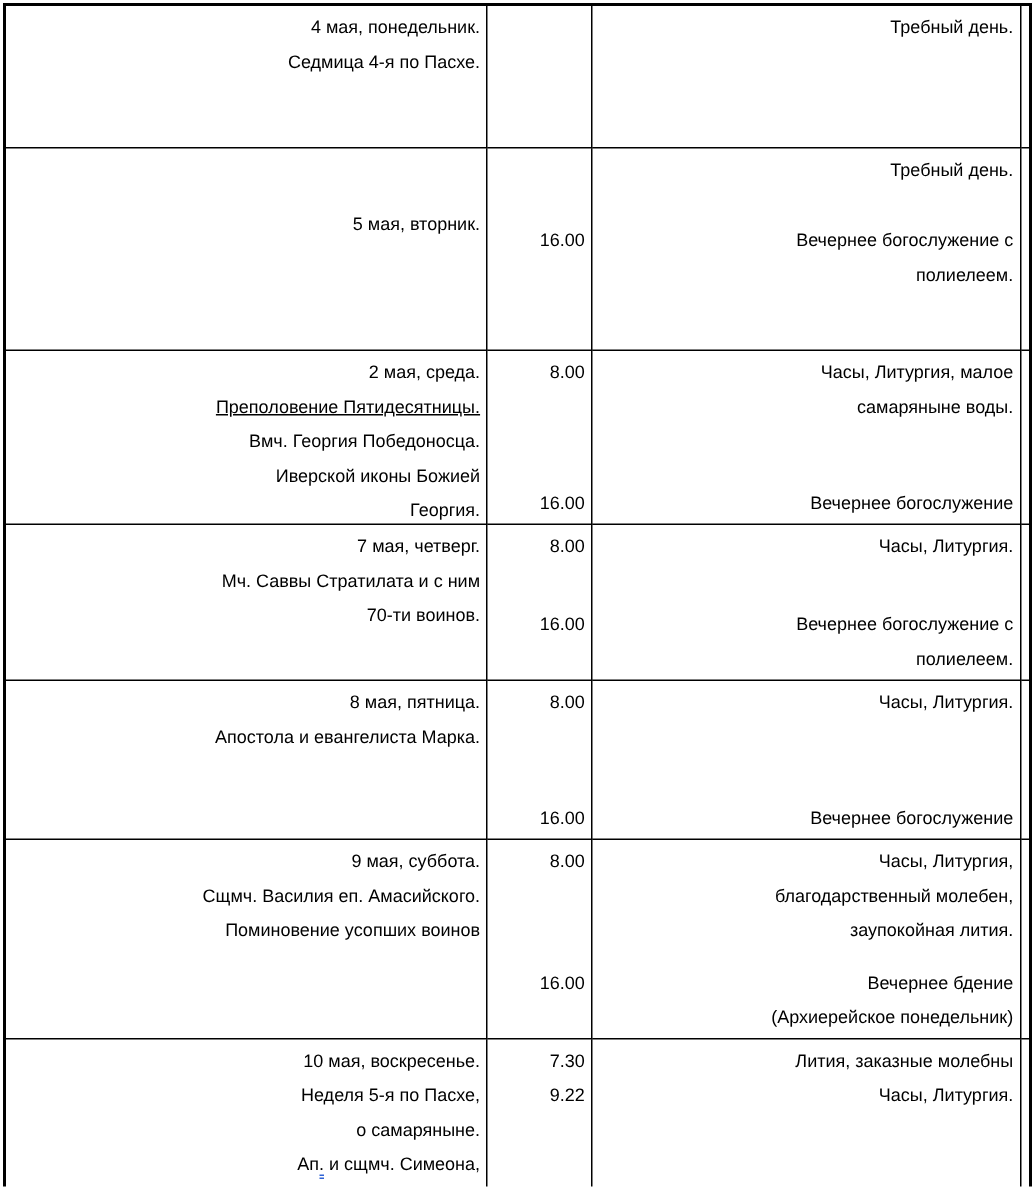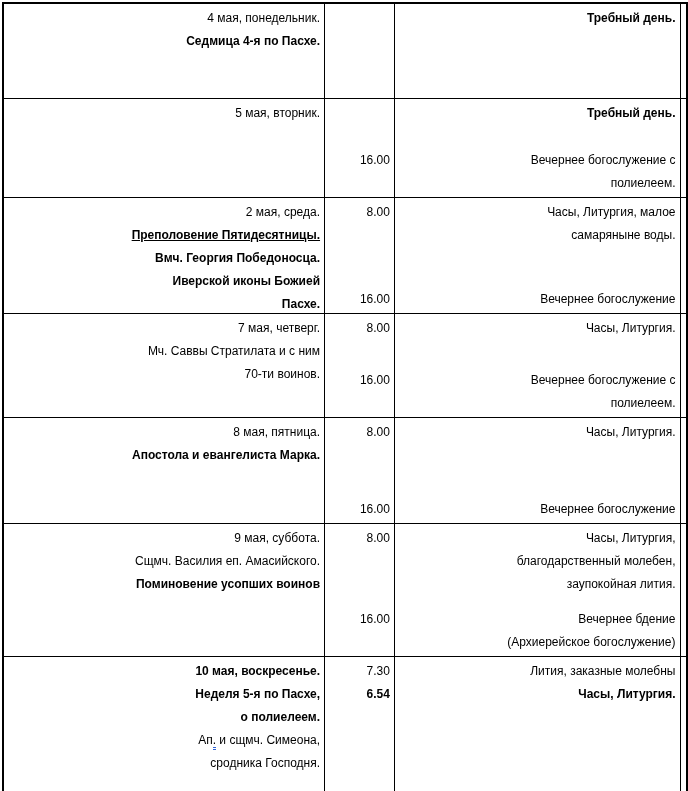--- a/index.html
+++ b/index.html
@@ -31,21 +31,21 @@
     justify-content: space-between;
     padding: 3px 4px 2px 4px;
   }
   .line {
     font-size: 12px;
     line-height: 23px;
     min-height: 23px;
     text-align: right;
     white-space: nowrap;
   }
-  .bold { font-weight: bold; }
+  .bold { font-weight: normal; }
   .underline { text-decoration: underline; }
   .spellcheck {
     border-bottom: 3px double #2f63d6;
   }
 </style>
 </head>
 <body>
 
 <div class="doc">
   <table class="schedule">
@@ -77,21 +77,21 @@
               <div>
                 <div class="line bold">Требный день.</div>
               </div>
               <div></div>
             </div>
           </td>
           <td></td>
         </tr>
         <tr>
           <td>
-            <div class="cell" style="height: 98px;">
+            <div class="cell" style="height: 98px; margin-top: 36px;">
               <div>
                 <div class="line">5 мая, вторник.</div>
               </div>
               <div></div>
             </div>
           </td>
           <td>
             <div class="cell" style="height: 98px;">
               <div></div>
               <div>
@@ -114,21 +114,21 @@
           <td></td>
         </tr>
         <tr>
           <td>
             <div class="cell" style="height: 115px;">
               <div>
                 <div class="line">2 мая, среда.</div>
                 <div class="line bold underline">Преполовение Пятидесятницы.</div>
                 <div class="line bold">Вмч. Георгия Победоносца.</div>
                 <div class="line bold">Иверской иконы Божией</div>
-                <div class="line bold">Пасхе.</div>
+                <div class="line bold">Георгия.</div>
               </div>
               <div></div>
             </div>
           </td>
           <td>
             <div class="cell" style="height: 115px;">
               <div>
                 <div class="line">8.00</div>
               </div>
               <div>
@@ -240,44 +240,44 @@
           </td>
           <td>
             <div class="cell" style="height: 132px;">
               <div>
                 <div class="line">Часы, Литургия,</div>
                 <div class="line">благодарственный молебен,</div>
                 <div class="line">заупокойная лития.</div>
               </div>
               <div>
                 <div class="line">Вечернее бдение</div>
-                <div class="line">(Архиерейское богослужение)</div>
+                <div class="line">(Архиерейское понедельник)</div>
               </div>
             </div>
           </td>
           <td></td>
         </tr>
         <tr>
           <td>
             <div class="cell" style="height: 138px;">
               <div>
                 <div class="line bold">10 мая, воскресенье.</div>
                 <div class="line bold">Неделя 5-я по Пасхе,</div>
-                <div class="line bold">о полиелеем.</div>
+                <div class="line bold">о самаряныне.</div>
                 <div class="line"><span>Ап</span><span class="spellcheck" style="border-bottom-color: rgb(47, 99, 214);">.</span><span> и сщмч. Симеона,</span></div>
                 <div class="line">сродника Господня.</div>
               </div>
               <div></div>
             </div>
           </td>
           <td>
             <div class="cell" style="height: 138px;">
               <div>
                 <div class="line">7.30</div>
-                <div class="line bold">6.54</div>
+                <div class="line bold">9.22</div>
               </div>
               <div></div>
             </div>
           </td>
           <td>
             <div class="cell" style="height: 138px;">
               <div>
                 <div class="line">Лития, заказные молебны</div>
                 <div class="line bold">Часы, Литургия.</div>
               </div>

